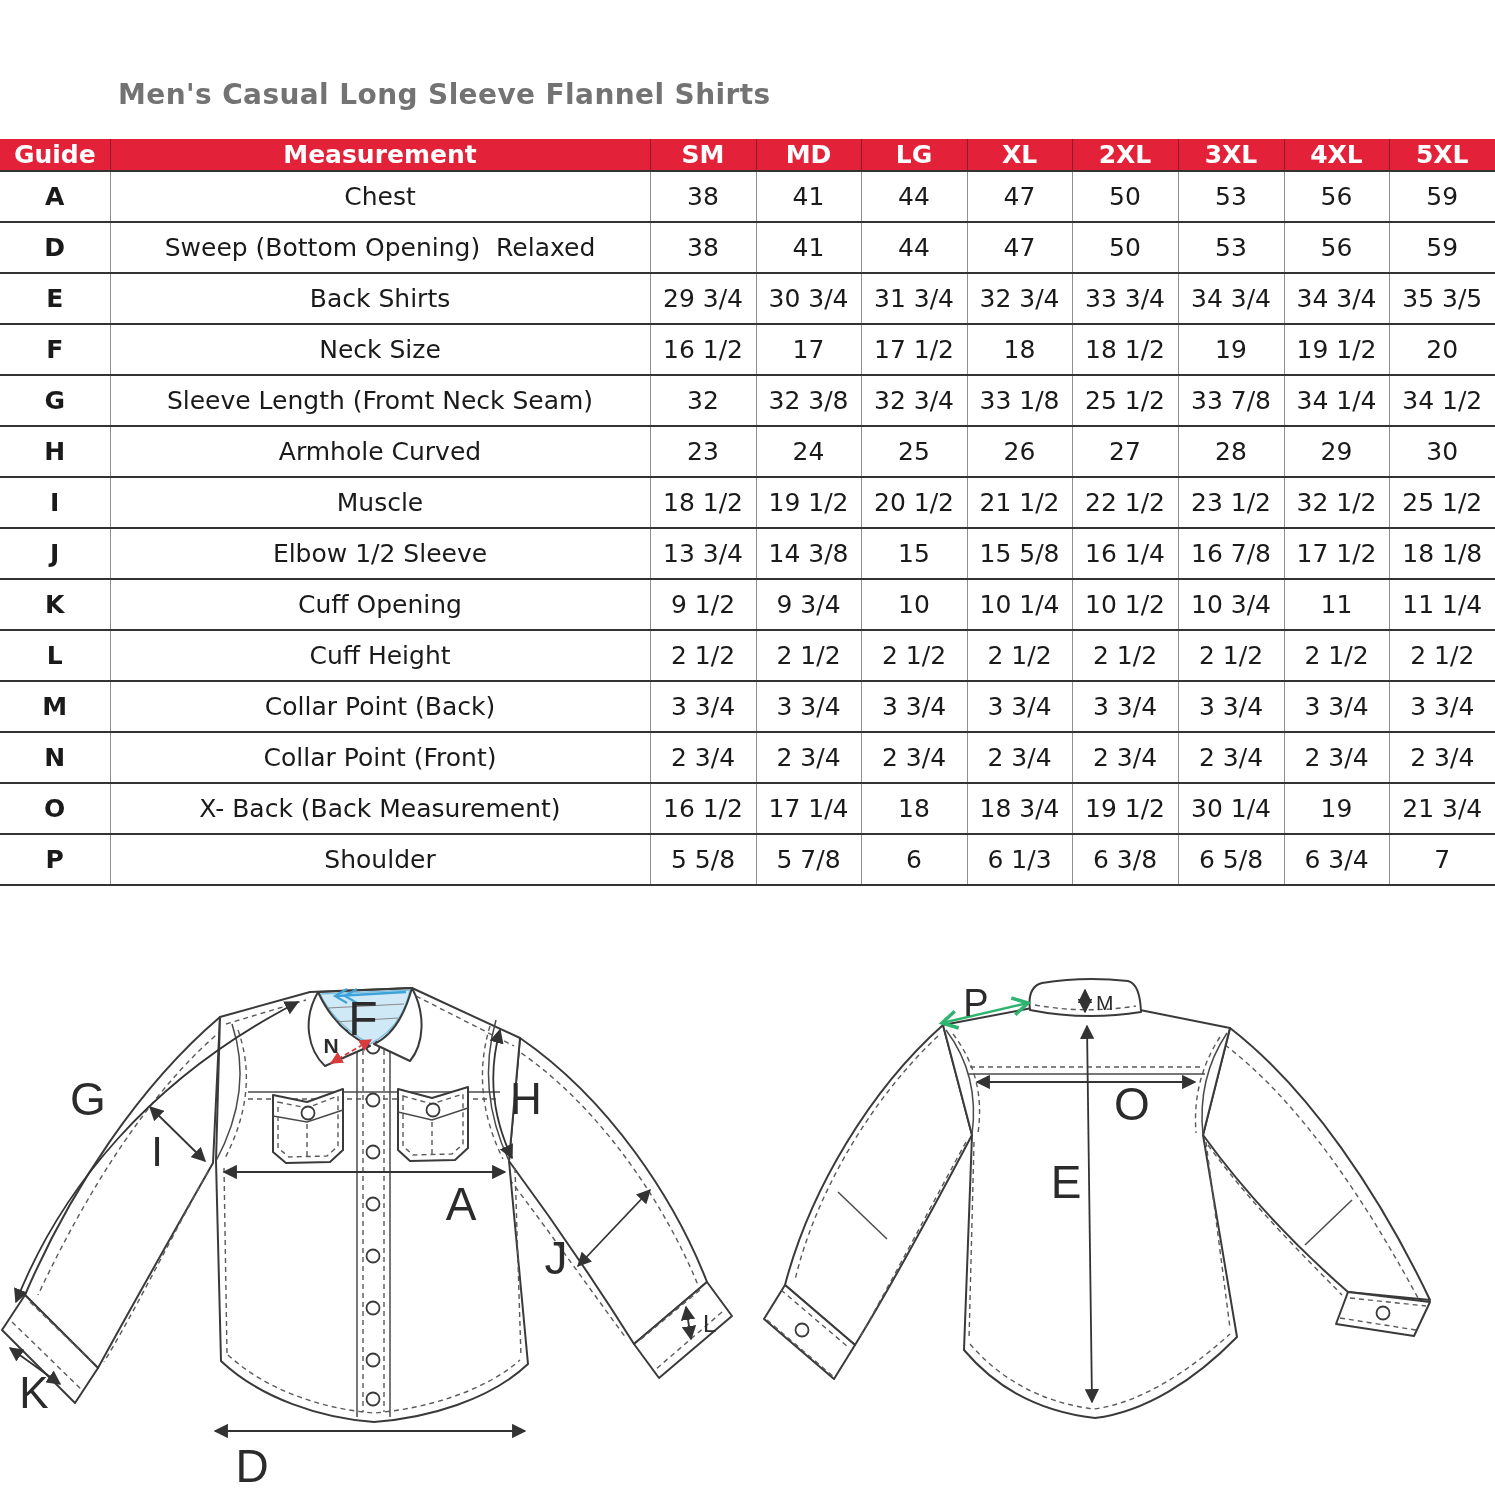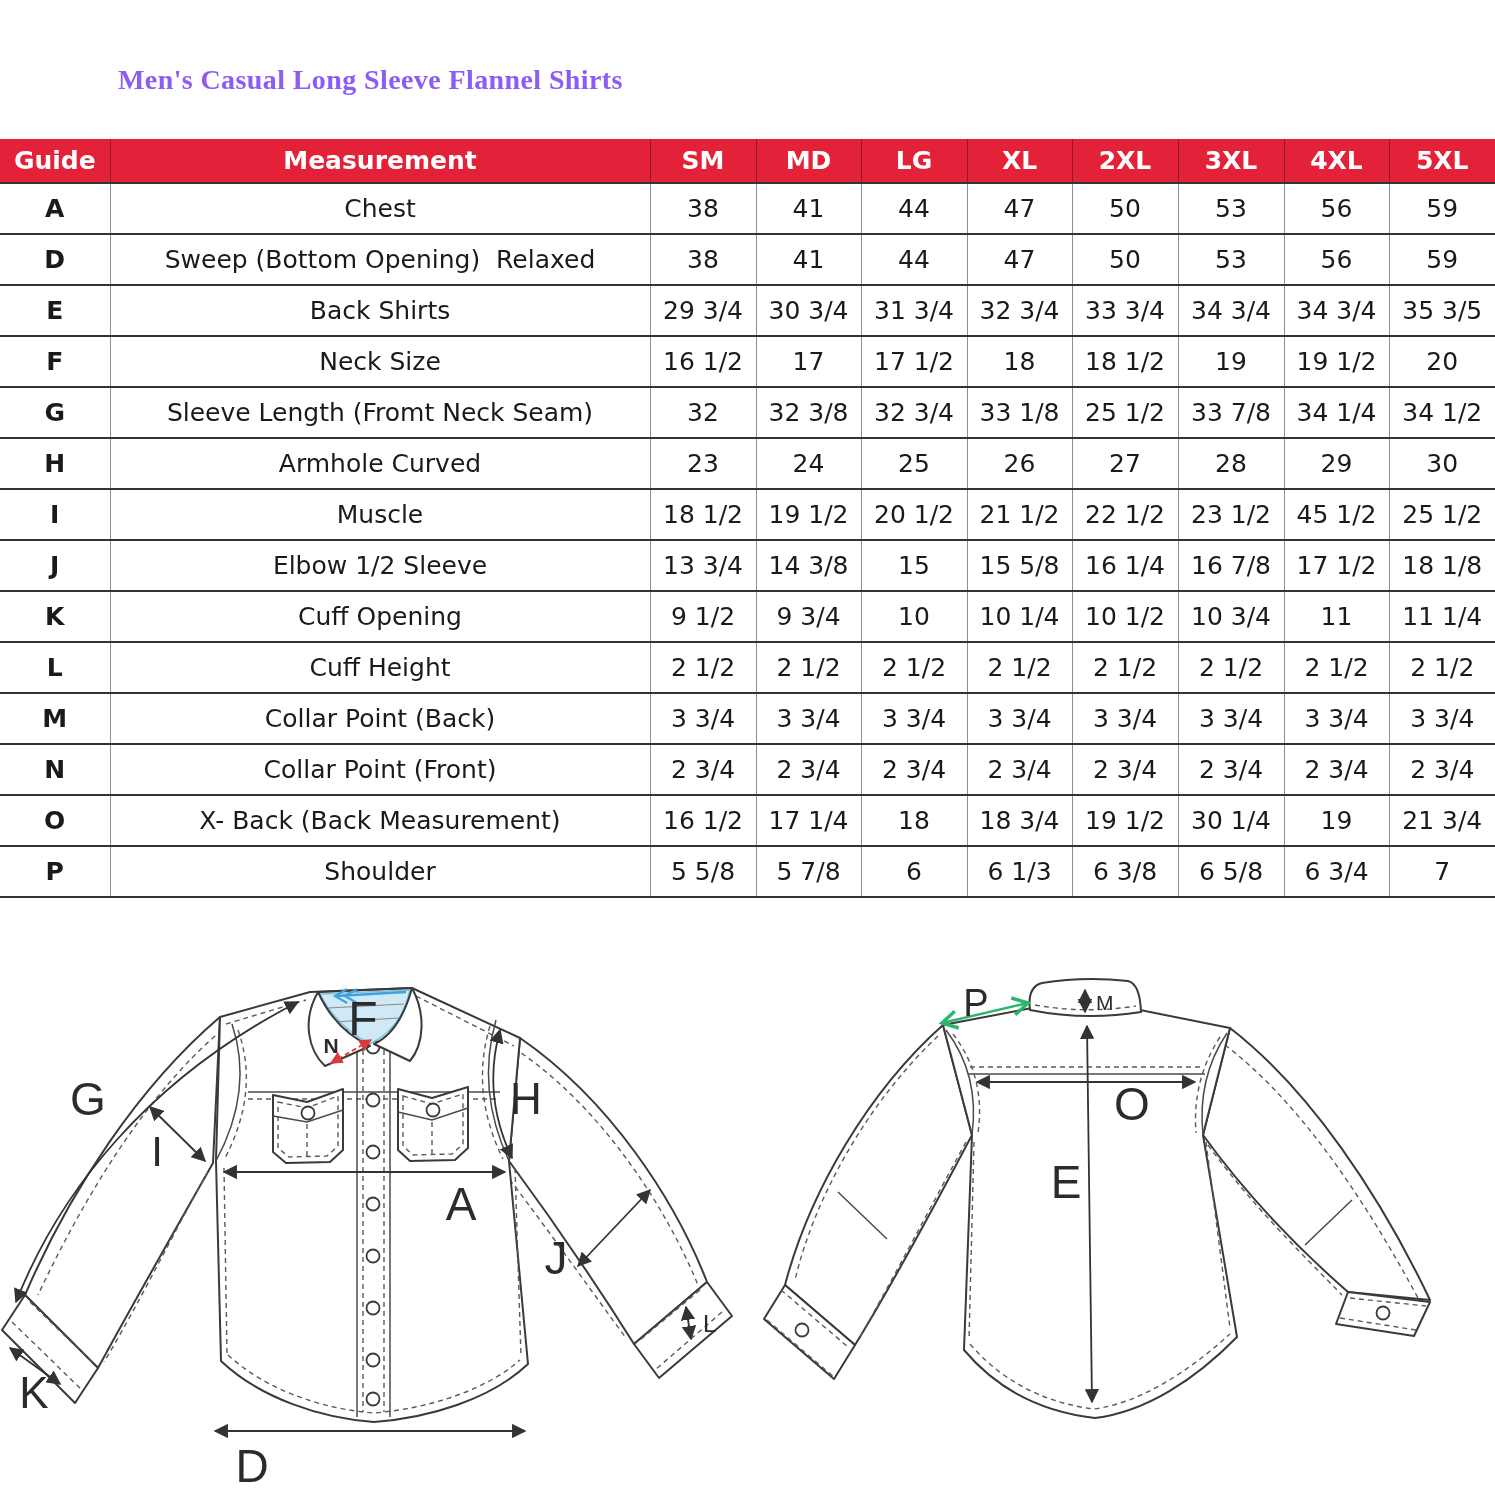--- a/index.html
+++ b/index.html
@@ -1,24 +1,24 @@
 <!DOCTYPE html>
 <html><head>
 <meta charset="utf-8">
 <style>
   * { margin:0; padding:0; box-sizing:border-box; }
   html,body { background:#ffffff; }
   body { font-family:"DejaVu Sans","Liberation Sans",sans-serif; }
   .canvas { position:relative; width:1495px; height:1495px; background:#fff; overflow:hidden; }
 
-  .title { position:absolute; left:118px; top:64px; font-size:28px; font-weight:bold; color:#8b5cf6; letter-spacing:.4px;font-family:Liberation Serif, serif; }
+  .title { position:absolute; left:118px; top:78px; font-size:28px; font-weight:bold; color:#737373; letter-spacing:.4px; }
 
   table.size-chart { position:absolute; top:139px; left:0; width:1495px; border-collapse:collapse; table-layout:fixed; }
   table.size-chart th {
-    background:#e32239; color:#fff; font-size:25px; font-weight:bold; height:44px;
+    background:#e32239; color:#fff; font-size:25px; font-weight:bold; height:32px;
     text-align:center; vertical-align:middle;
     border-right:1px solid rgba(40,20,24,.45); border-bottom:2px solid #333;margin-left:24px;
   }
   table.size-chart th:last-child { border-right:none;text-align:center; }
   table.size-chart td {
     height:51px; background:#fff; text-align:center; vertical-align:middle;
     font-size:25px; color:#1a1a1a;
     border-left:1px solid #8f8f8f; border-right:1px solid #8f8f8f; border-bottom:2px solid #333;
   }
   table.size-chart td:first-child { border-left:none; }
@@ -145,21 +145,21 @@
       </tr>
         <tr>
         <td class="c-guide">I</td>
         <td class="c-meas">Muscle</td>
         <td>18 1/2</td>
         <td>19 1/2</td>
         <td>20 1/2</td>
         <td>21 1/2</td>
         <td>22 1/2</td>
         <td>23 1/2</td>
-        <td>45 1/2</td>
+        <td>32 1/2</td>
         <td>25 1/2</td>
       </tr>
         <tr>
         <td class="c-guide">J</td>
         <td class="c-meas">Elbow 1/2 Sleeve</td>
         <td>13 3/4</td>
         <td>14 3/8</td>
         <td>15</td>
         <td>15 5/8</td>
         <td>16 1/4</td>

